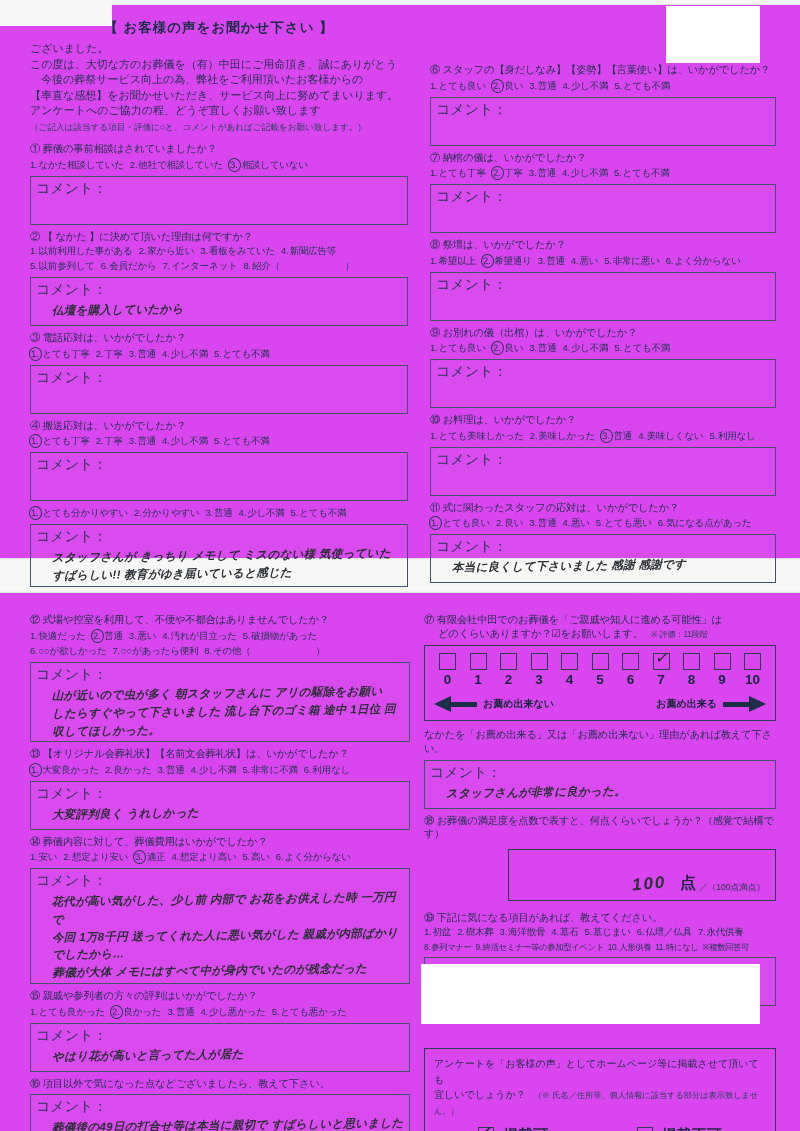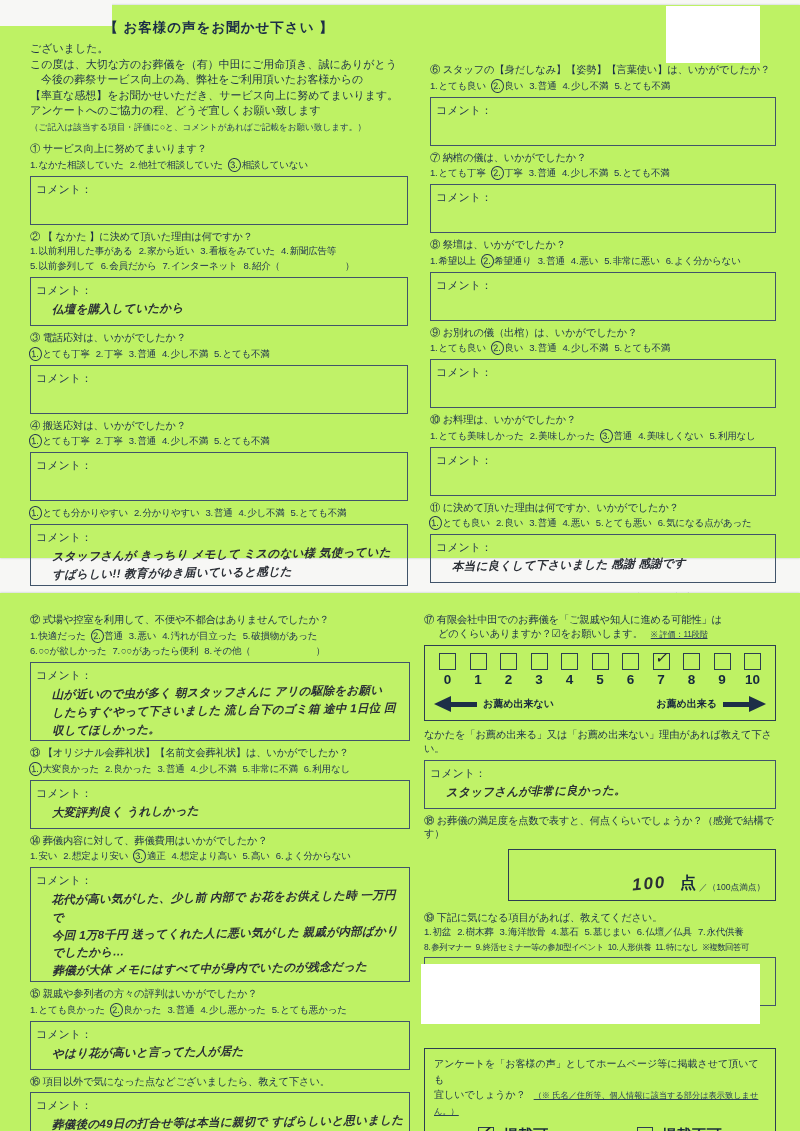--- a/index.html
+++ b/index.html
@@ -3,21 +3,21 @@
 <meta charset="utf-8">
 <style>
   html,body{margin:0;padding:0;}
   body{
     width:800px;height:1131px;position:relative;
     background:#f7f7f5;
     font-family:"Liberation Sans",sans-serif;
     color:#22344c;
     overflow:hidden;
   }
-  .page{position:absolute;left:0;width:800px;background:#bef264;box-shadow:0 0 2px rgba(90,120,130,.4);}
+  .page{position:absolute;left:0;width:800px;background:#d946ef;box-shadow:0 0 2px rgba(90,120,130,.4);}
   #page1{top:5px;height:553px;}
   #page2{top:593px;height:692px;}
   .col{position:absolute;}
   #p1-left{left:30px;top:14px;width:378px;}
   #p1-right{left:430px;top:58px;width:346px;}
   #p2-left{left:30px;top:20px;width:380px;}
   #p2-right{left:424px;top:20px;width:352px;}
 
   .title{font-size:13.5px;font-weight:bold;text-align:center;letter-spacing:1px;margin-bottom:4px;color:#1c2e47;}
   .intro div{font-size:11px;line-height:1.42;color:#1d3049;}
@@ -25,27 +25,27 @@
 
   .q{margin-bottom:5px;}
   .qt{font-size:10.3px;letter-spacing:-0.2px;color:#1c2f49;line-height:1.32;}
   .opt-line{font-size:9.5px;letter-spacing:-0.2px;margin-top:2px;white-space:nowrap;color:#203450;}
   .opt{margin-right:6px;}
   .opt.small{font-size:8.4px;letter-spacing:-0.4px;margin-right:4px;}
   .num{margin-right:1px;}
   .circ{display:inline-block;border:1.5px solid #273950;border-radius:50%;padding:0 2px 1px 1px;margin-left:-1px;transform:rotate(-4deg);}
   .cbox{border:1.3px solid #41546a;min-height:42px;margin-top:4px;padding:2px 5px 3px;background:rgba(255,255,255,0.03);}
   .cbox.tall{min-height:96px;}
-  .clabel{font-size:11px;color:#22374f;}
+  .clabel{font-size:14px;color:#22374f;}
   .hw{display:block;font-size:11.5px;font-style:italic;font-weight:bold;color:#2b2f36;margin:1px 0 0 16px;line-height:1.55;white-space:pre-line;transform:rotate(-0.8deg);letter-spacing:0.3px;}
   .turn-note{text-align:right;font-size:10px;margin-top:8px;color:#1d3049;}
 
   
   .indent{margin-left:14px;}
-  .small-note{font-size:8.2px;color:#2a4159;margin-left:8px;text-decoration:underline;}
+  .small-note{font-size:8.2px;color:#2a4159;margin-left:8px;}
   .scale-box{border:1.7px solid #2c3e52;padding:7px 9px 8px;margin-top:5px;}
   .scale-row{display:flex;justify-content:space-between;}
   .scale-cell{width:27px;text-align:center;}
   .sq{width:15px;height:15px;border:1.8px solid #2c3e52;margin:0 auto;position:relative;}
   .sq.checked::after{content:"✓";position:absolute;top:-6px;left:1px;font-size:16px;font-style:italic;color:#23282f;}
   .scale-num{font-size:13.5px;font-weight:bold;margin-top:2px;color:#17283d;}
   .scale-arrows{display:flex;justify-content:space-between;align-items:center;margin-top:9px;}
   .arrgrp{display:flex;align-items:center;gap:0;}
   .alabel{font-size:10px;font-weight:bold;margin:0 6px;color:#17283d;}
   .bar{height:5px;width:26px;background:#1d2f47;}
@@ -79,21 +79,21 @@
     <div class="intro">
       <div>ございました。</div>
       <div>この度は、大切な方のお葬儀を（有）中田にご用命頂き、誠にありがとう</div>
       <div>　今後の葬祭サービス向上の為、弊社をご利用頂いたお客様からの</div>
       <div>【率直な感想】をお聞かせいただき、サービス向上に努めてまいります。</div>
       <div>アンケートへのご協力の程、どうぞ宜しくお願い致します</div>
     </div>
     <div class="note">（ご記入は該当する項目・評価に○と、コメントがあればご記載をお願い致します。）</div>
     <div>
         <div class="q">
-          <div class="qt">① サービス向上に努めてまいります？</div>
+          <div class="qt">① 葬儀の事前相談はされていましたか？</div>
           <div class="opt-line"><span class="opt"><span class="num">1.</span>なかた相談していた</span><span class="opt"><span class="num">2.</span>他社で相談していた</span><span class="opt"><span class="num circ">3.</span>相談していない</span></div>
           <div class="cbox"><span class="clabel">コメント：</span></div>
         </div>
       </div>
     <div>
         <div class="q">
           <div class="qt">② 【 なかた 】に決めて頂いた理由は何ですか？</div>
           <div class="opt-line"><span class="opt"><span class="num">1.</span>以前利用した事がある</span><span class="opt"><span class="num">2.</span>家から近い</span><span class="opt"><span class="num">3.</span>看板をみていた</span><span class="opt"><span class="num">4.</span>新聞広告等</span></div>
           <div class="opt-line"><span class="opt"><span class="num">5.</span>以前参列して</span><span class="opt"><span class="num">6.</span>会員だから</span><span class="opt"><span class="num">7.</span>インターネット</span><span class="opt"><span class="num">8.</span>紹介（　　　　　　　）</span></div>
           <div class="cbox"><span class="clabel">コメント：</span><span class="hw">仏壇を購入していたから</span></div>
@@ -152,21 +152,21 @@
       </div>
     <div>
         <div class="q">
           <div class="qt">⑩ お料理は、いかがでしたか？</div>
           <div class="opt-line"><span class="opt"><span class="num">1.</span>とても美味しかった</span><span class="opt"><span class="num">2.</span>美味しかった</span><span class="opt"><span class="num circ">3.</span>普通</span><span class="opt"><span class="num">4.</span>美味しくない</span><span class="opt"><span class="num">5.</span>利用なし</span></div>
           <div class="cbox"><span class="clabel">コメント：</span></div>
         </div>
       </div>
     <div>
         <div class="q">
-          <div class="qt">⑪ に決めて頂いた理由は何ですか、いかがでしたか？</div>
+          <div class="qt">⑪ 式に関わったスタッフの応対は、いかがでしたか？</div>
           <div class="opt-line"><span class="opt"><span class="num circ">1.</span>とても良い</span><span class="opt"><span class="num">2.</span>良い</span><span class="opt"><span class="num">3.</span>普通</span><span class="opt"><span class="num">4.</span>悪い</span><span class="opt"><span class="num">5.</span>とても悪い</span><span class="opt"><span class="num">6.</span>気になる点があった</span></div>
           <div class="cbox"><span class="clabel">コメント：</span><span class="hw">本当に良くして下さいました 感謝 感謝です</span></div>
         </div>
       </div>
     <div class="turn-note">裏面もご記入お願い致します。</div>
   </div>
   <div class="redact" style="left:666px;top:1px;width:94px;height:57px;"></div>
 </div>
 
 <div class="page" id="page2">

